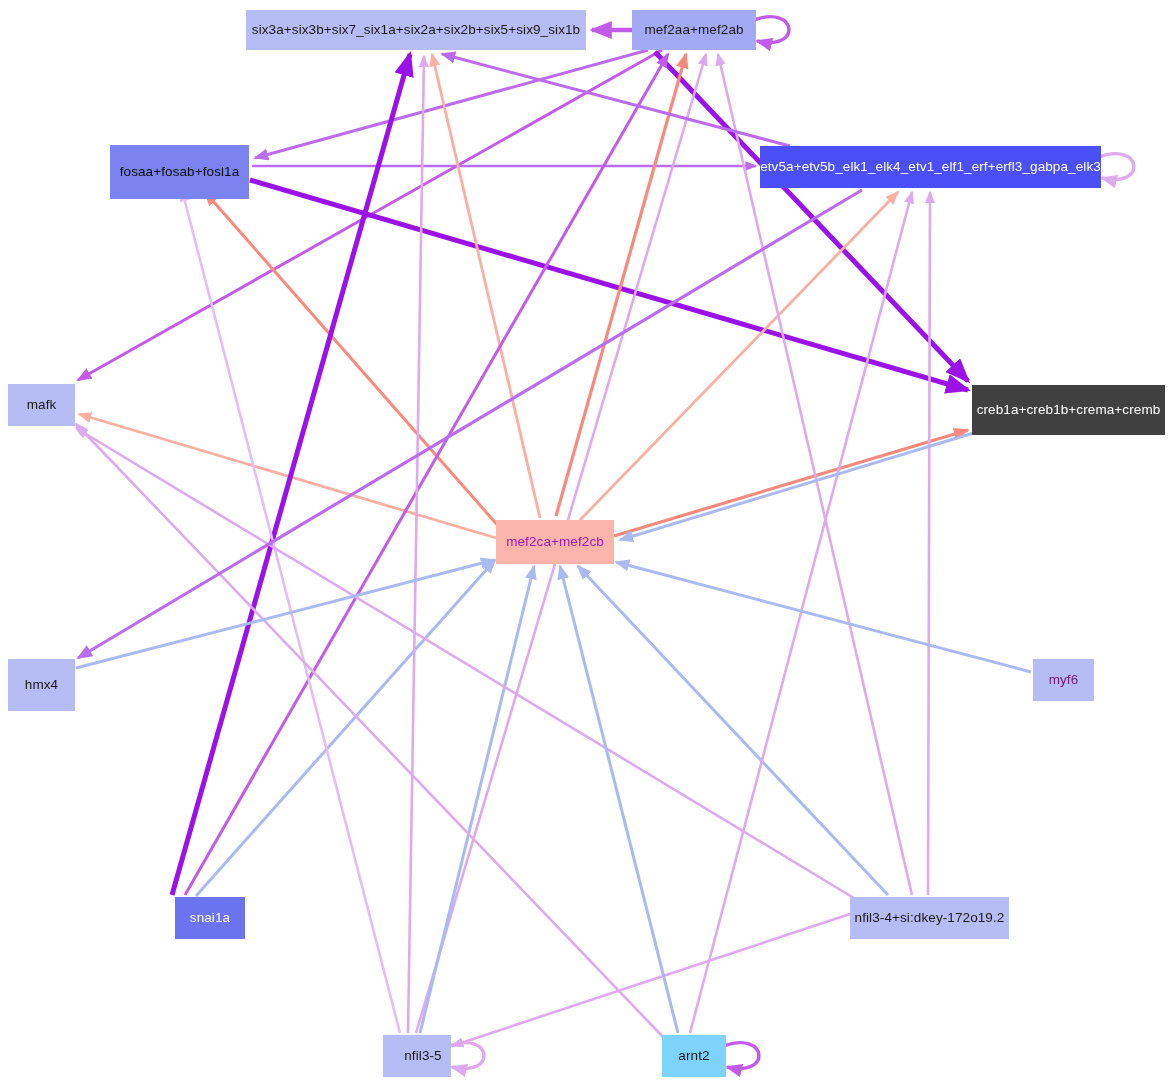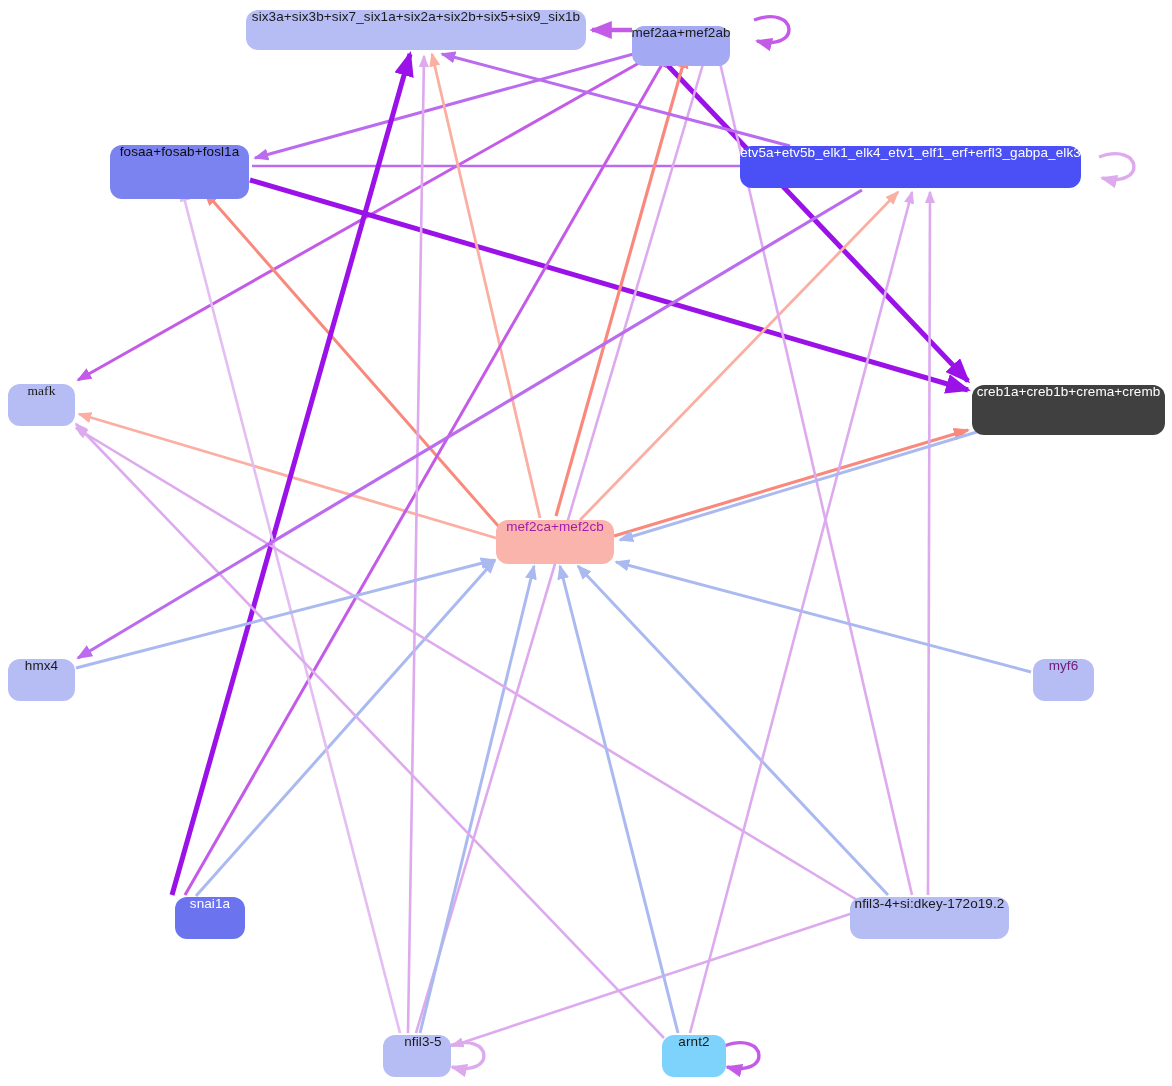--- a/index.html
+++ b/index.html
@@ -1,21 +1,21 @@
 <!DOCTYPE html>
 <html><head>
 <meta charset="utf-8">
 <title>Gene Regulatory Network</title>
 <style>
   html,body{margin:0;padding:0;background:#ffffff;}
   body{font-family:"Liberation Sans","DejaVu Sans",sans-serif;}
   #canvas{position:relative;width:1172px;height:1086px;background:#ffffff;overflow:hidden;}
   #edges{position:absolute;left:0;top:0;width:1172px;height:1086px;}
-  .node{position:absolute;box-sizing:border-box;display:flex;align-items:flex-start;
-        justify-content:center;border-radius:12px;white-space:nowrap;
+  .node{position:absolute;box-sizing:border-box;display:flex;align-items:center;
+        justify-content:center;border-radius:0;white-space:nowrap;
         font-size:13.5px;line-height:1;letter-spacing:0.1px;
         box-shadow:0 0 0 0 rgba(0,0,0,0);}
   .node-label{pointer-events:none;}
 </style>
 </head>
 <body>
 
 <div id="canvas">
   <svg id="edges" viewBox="0 0 1172 1086" xmlns="http://www.w3.org/2000/svg">
       <defs>
@@ -96,39 +96,39 @@
       <line x1="990" y1="428" x2="620" y2="540" stroke="#AABAF0" stroke-width="3" stroke-linecap="butt" marker-end="url(#mk8)"></line>
       <path d="M754,20 C798,4 802,52 757,41" fill="none" stroke="#C35BE8" stroke-width="3.4" marker-end="url(#mk12)"></path>
       <path d="M1099,157 C1143,141 1147,189 1102,178" fill="none" stroke="#DDAAEE" stroke-width="3.4" marker-end="url(#mk13)"></path>
       <path d="M449,1046 C493,1030 497,1078 452,1067" fill="none" stroke="#DDAAEE" stroke-width="3.4" marker-end="url(#mk13)"></path>
       <path d="M724,1046 C768,1030 772,1078 727,1067" fill="none" stroke="#C35BE8" stroke-width="3.4" marker-end="url(#mk12)"></path>
     </svg>
   <div id="node-layer">
       <div class="node" style="left: 246px; top: 10px; width: 340px; height: 40px; background: rgb(182, 188, 244); color: rgb(26, 26, 26);">
         <span class="node-label">six3a+six3b+six7_six1a+six2a+six2b+six5+six9_six1b</span>
       </div>
-      <div class="node" style="left: 632px; top: 26px; width: 98px; height: 40px; background: rgb(163, 169, 243); color: rgb(26, 26, 26);">
+      <div class="node" style="left: 632px; top: 10px; width: 124px; height: 40px; background: rgb(163, 169, 243); color: rgb(26, 26, 26);">
         <span class="node-label">mef2aa+mef2ab</span>
       </div>
       <div class="node" style="left: 110px; top: 145px; width: 139px; height: 54px; background: rgb(123, 131, 240); color: rgb(13, 13, 13);">
         <span class="node-label">fosaa+fosab+fosl1a</span>
       </div>
-      <div class="node" style="left: 740px; top: 146px; width: 341px; height: 42px; background: rgb(74, 80, 245); color: rgb(255, 255, 255);">
+      <div class="node" style="left: 760px; top: 146px; width: 341px; height: 42px; background: rgb(74, 80, 245); color: rgb(255, 255, 255);">
         <span class="node-label">etv5a+etv5b_elk1_elk4_etv1_elf1_erf+erfl3_gabpa_elk3</span>
       </div>
-      <div class="node" style="left: 8px; top: 384px; width: 67px; height: 42px; background: rgb(182, 188, 244); color: rgb(26, 26, 26); font-family: Liberation Serif, serif;">
+      <div class="node" style="left: 8px; top: 384px; width: 67px; height: 42px; background: rgb(182, 188, 244); color: rgb(26, 26, 26);">
         <span class="node-label">mafk</span>
       </div>
       <div class="node" style="left: 972px; top: 385px; width: 193px; height: 50px; background: #404040; color: rgb(255, 255, 255);">
         <span class="node-label">creb1a+creb1b+crema+cremb</span>
       </div>
       <div class="node" style="left: 496px; top: 520px; width: 118px; height: 44px; background: rgb(250, 180, 172); color: #a21caf;">
         <span class="node-label">mef2ca+mef2cb</span>
       </div>
-      <div class="node" style="left: 8px; top: 659px; width: 67px; height: 42px; background: rgb(182, 188, 244); color: rgb(26, 26, 26);">
+      <div class="node" style="left: 8px; top: 659px; width: 67px; height: 52px; background: rgb(182, 188, 244); color: rgb(26, 26, 26);">
         <span class="node-label">hmx4</span>
       </div>
       <div class="node" style="left: 1033px; top: 659px; width: 61px; height: 42px; background: rgb(182, 188, 244); color: #701a75;">
         <span class="node-label">myf6</span>
       </div>
       <div class="node" style="left: 144px; top: 897px; width: 70px; height: 42px; background: rgb(107, 115, 238); color: rgb(255, 255, 255); margin-left: 31px;">
         <span class="node-label">snai1a</span>
       </div>
       <div class="node" style="left: 850px; top: 897px; width: 159px; height: 42px; background: rgb(182, 188, 244); color: rgb(26, 26, 26);">
         <span class="node-label">nfil3-4+si:dkey-172o19.2</span>

